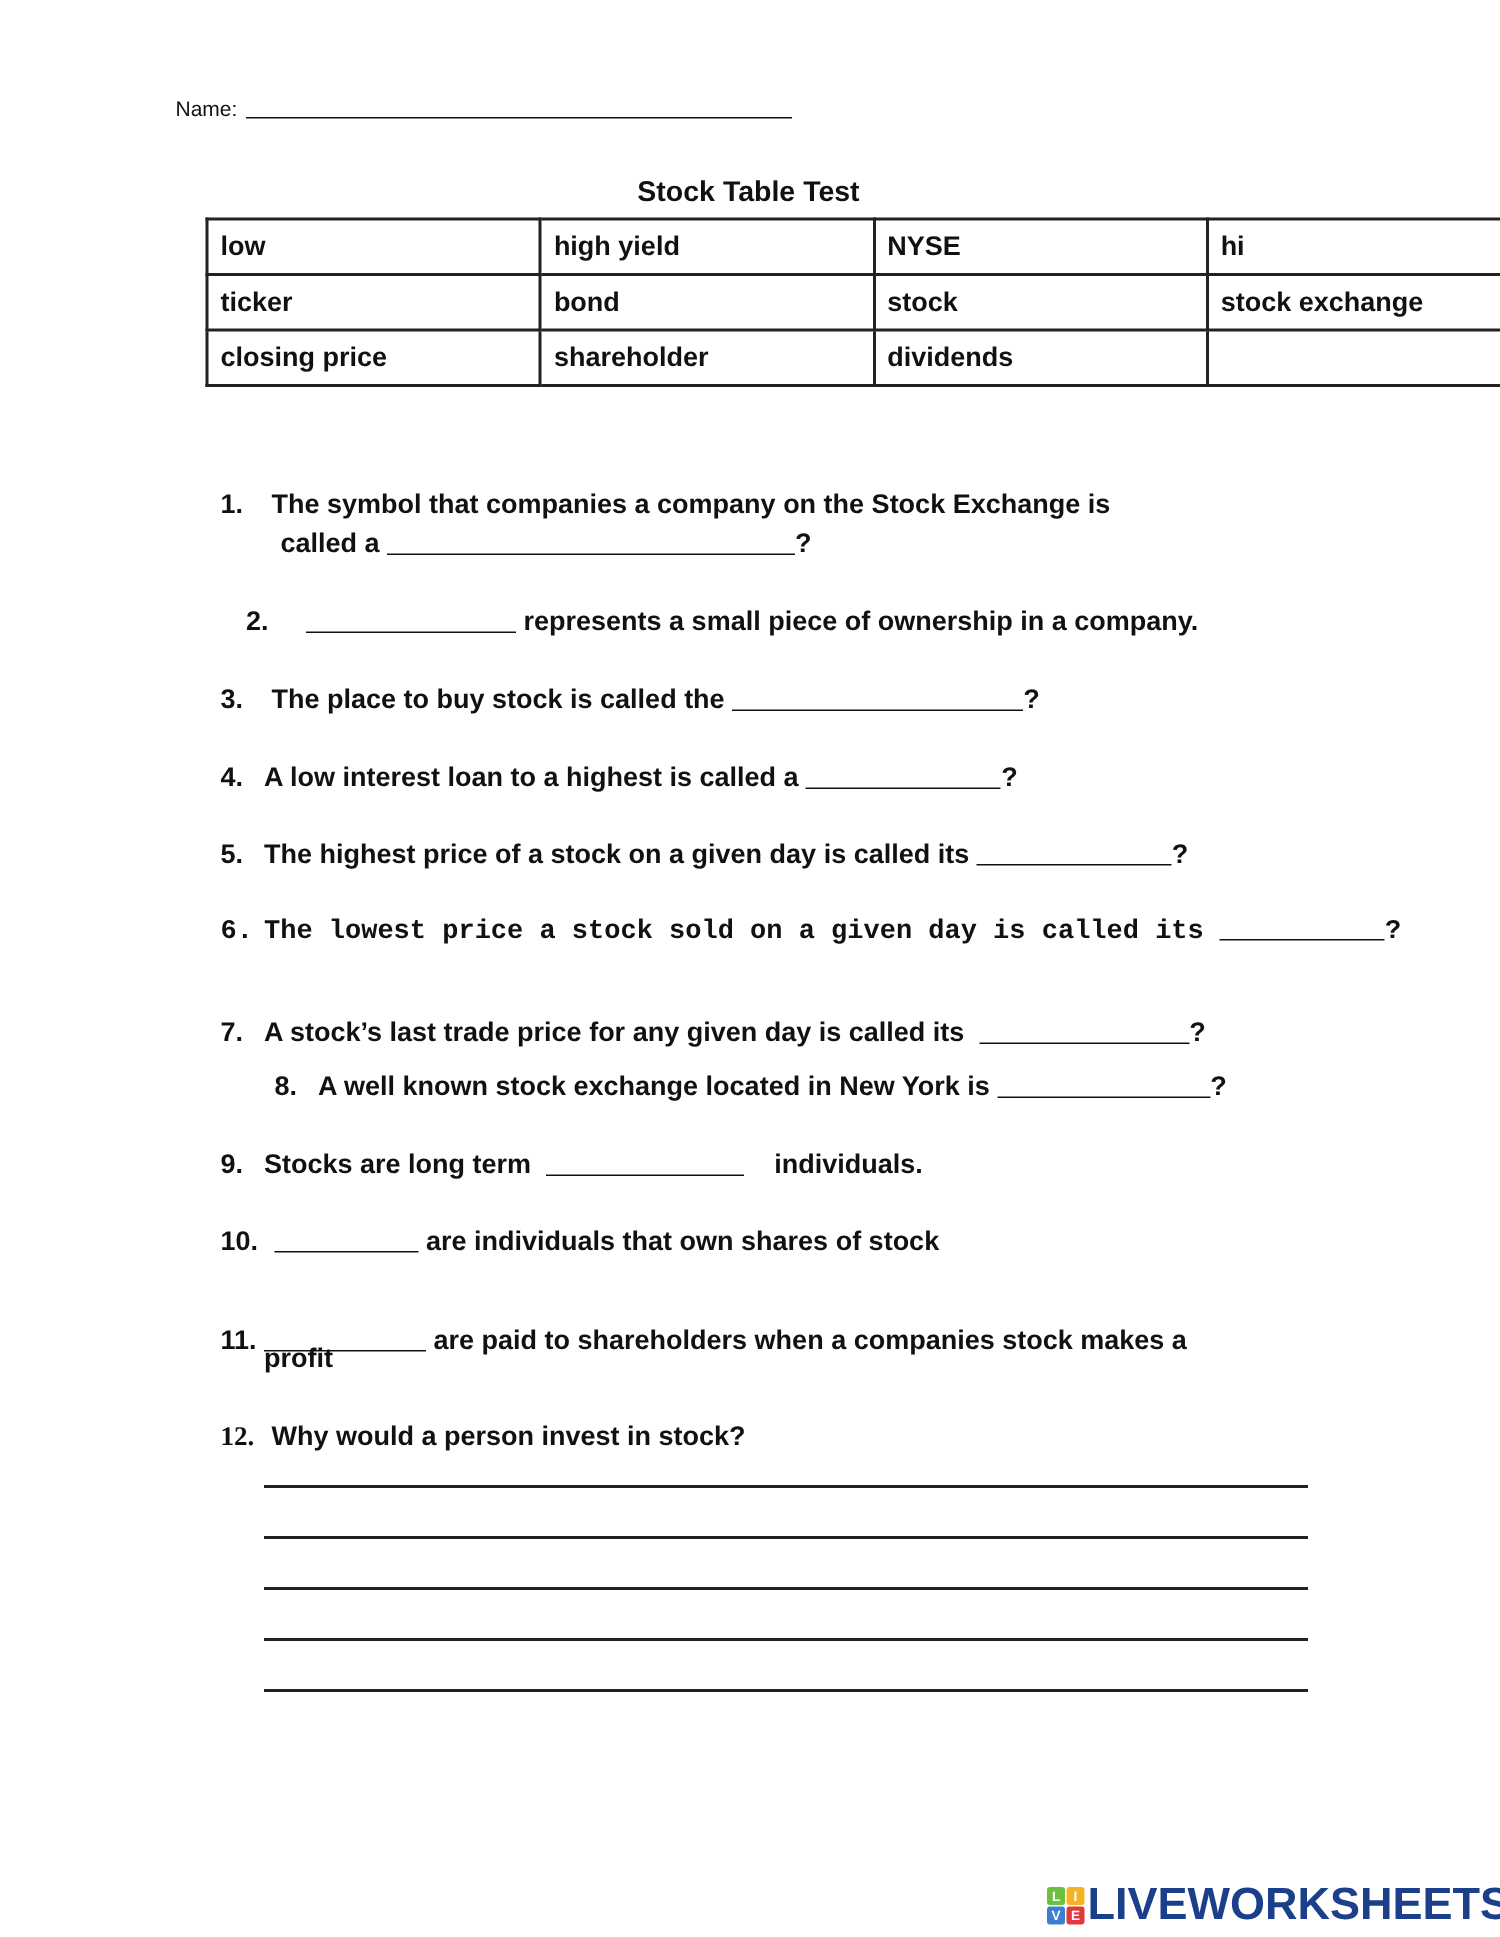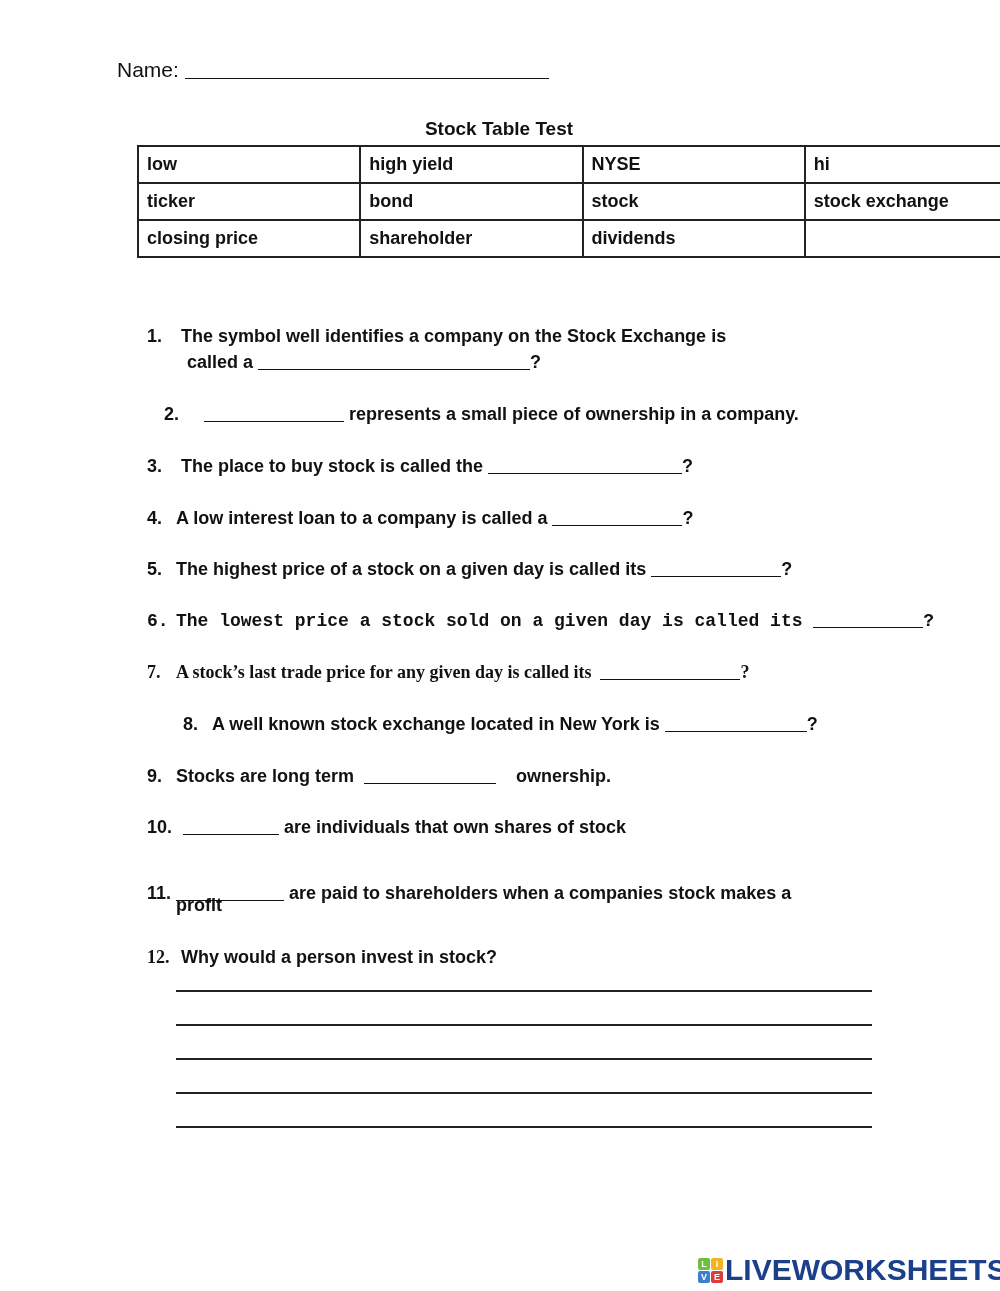--- a/index.html
+++ b/index.html
@@ -1,17 +1,17 @@
 <!DOCTYPE html>
 <html><head>
   <meta charset="utf-8">
   <style>
     html, body { margin: 0; padding: 0; background: #ffffff; }
     body { width: 1000px; height: 1291px; position: relative; overflow: hidden; font-family: "Liberation Sans", sans-serif; color: #111; }
-    .name-row { position: absolute; left: 117px; top: 58px; font-size: 21px; font-weight: normal; white-space: nowrap; }
+    .name-row { position: absolute; left: 117px; top: 58px; font-size: 14px; font-weight: normal; white-space: nowrap; }
     .name-line { display: inline-block; width: 364px; border-bottom: 1.5px solid #111; height: 20px; vertical-align: -2px; margin-left: 6px; }
     .title { position: absolute; left: 0; width: 998px; top: 118px; text-align: center; font-weight: bold; font-size: 19px; }
     table.bank { position: absolute; left: 117px; top: 145px; border-collapse: collapse; width: 891px; margin-left: 20px; }
     table.bank td { border: 2px solid #222; height: 37px; width: 25%; padding: 0 0 0 8px; font-weight: bold; font-size: 18px; vertical-align: middle; box-sizing: border-box; }
     .q { position: absolute; font-weight: bold; font-size: 18px; white-space: nowrap; line-height: 26px; }
     .num { display: inline-block; }
     .blank { display: inline-block; border-bottom: 1.5px solid #111; height: 18px; vertical-align: -2px; }
     .ans-line { position: absolute; left: 176px; width: 696px; height: 0; border-top: 2px solid #222; }
     .logo { position: absolute; left: 698px; top: 1256px; display: flex; align-items: center; }
     .logo-grid { display: grid; grid-template-columns: 12px 12px; grid-template-rows: 12px 12px; gap: 1px; margin-right: 2px; }
@@ -44,66 +44,66 @@
   <tr>
     <td>closing price</td>
     <td>shareholder</td>
     <td>dividends</td>
     <td></td>
   </tr>
 </tbody>
   </table>
 
 <div class="q" style="left:147px; top:323px;">
-  <span class="num" style="width:34px;">1.</span><span>The symbol well identifies a company on the Stock Exchange is</span>
+  <span class="num" style="width:34px;">1.</span><span>The symbol that companies a company on the Stock Exchange is</span>
 </div>
 <div class="q" style="left:187px; top:349px;">
   <span>called a</span>
   <span class="blank" style="width:272px;"></span><span>?</span>
 </div>
 
 <div class="q" style="left:164px; top:401px;">
   <span class="num" style="width:40px;">2.</span><span class="blank" style="width:140px;"></span>
   <span>represents a small piece  of ownership in a company.</span>
 </div>
 
 <div class="q" style="left:147px; top:453px;">
   <span class="num" style="width:34px;">3.</span><span>The place to buy stock is called the</span>
   <span class="blank" style="width:194px;"></span><span>?</span>
 </div>
 
 <div class="q" style="left:147px; top:505px;">
-  <span class="num" style="width:29px;">4.</span><span>A low interest loan to a company is called a</span>
+  <span class="num" style="width:29px;">4.</span><span>A low interest loan to a highest is called a</span>
   <span class="blank" style="width:130px;"></span><span>?</span>
 </div>
 
 <div class="q" style="left:147px; top:556px;">
   <span class="num" style="width:29px;">5.</span><span>The highest price of a stock on a given day is called its</span>
   <span class="blank" style="width:130px;"></span><span>?</span>
 </div>
 
 <div class="q" style="left:147px; top:608px;font-family:Liberation Mono, monospace;">
   <span class="num" style="width:29px;">6.</span><span>The lowest price a stock sold  on a given day is called its</span>
   <span class="blank" style="width:110px;"></span><span>?</span>
 </div>
 
-<div class="q" style="left:147px; top:659px;font-family:Liberation Serif, serif;">
+<div class="q" style="left:147px; top:675px;">
   <span class="num" style="width:29px;">7.</span><span>A stock’s last trade price for any given day  is called its</span>
   &nbsp;<span class="blank" style="width:140px;"></span><span>?</span>
 </div>
 
 <div class="q" style="left:147px; top:711px;margin-left:36px;">
   <span class="num" style="width:29px;">8.</span><span>A well known stock exchange located in New York is</span>
   <span class="blank" style="width:142px;"></span><span>?</span>
 </div>
 
 <div class="q" style="left:147px; top:763px;">
   <span class="num" style="width:29px;">9.</span><span>Stocks are long term</span>
   &nbsp;<span class="blank" style="width:132px;"></span>&nbsp;&nbsp;&nbsp;
-  <span>ownership.</span>
+  <span>individuals.</span>
 </div>
 
 <div class="q" style="left:147px; top:814px;">
   <span class="num" style="width:36px;">10.</span><span class="blank" style="width:96px;"></span>
   <span>are individuals that own shares of stock</span>
 </div>
 
 <div class="q" style="left:147px; top:867px;margin-top:13px;">
   <span class="num" style="width:29px;">11.</span><span class="blank" style="width:108px;"></span>
   <span>are paid to shareholders when a companies stock makes a</span>

